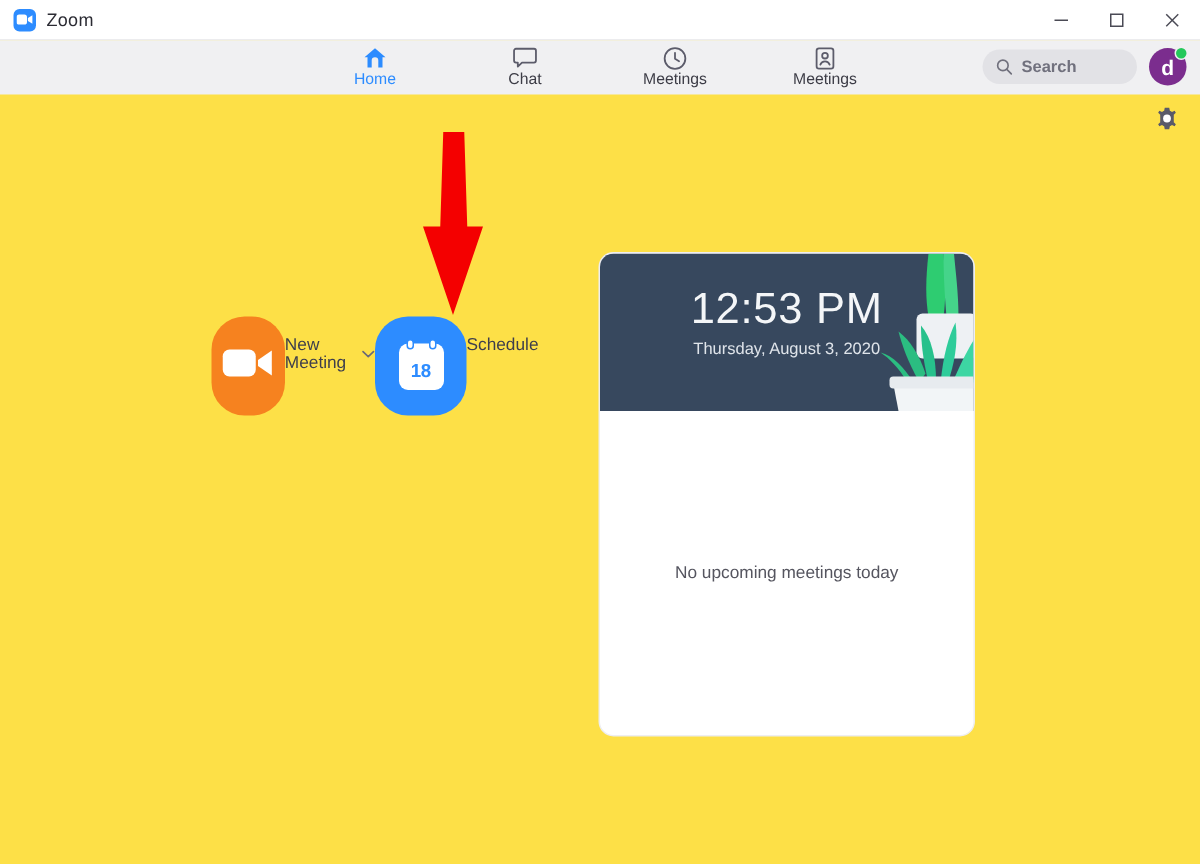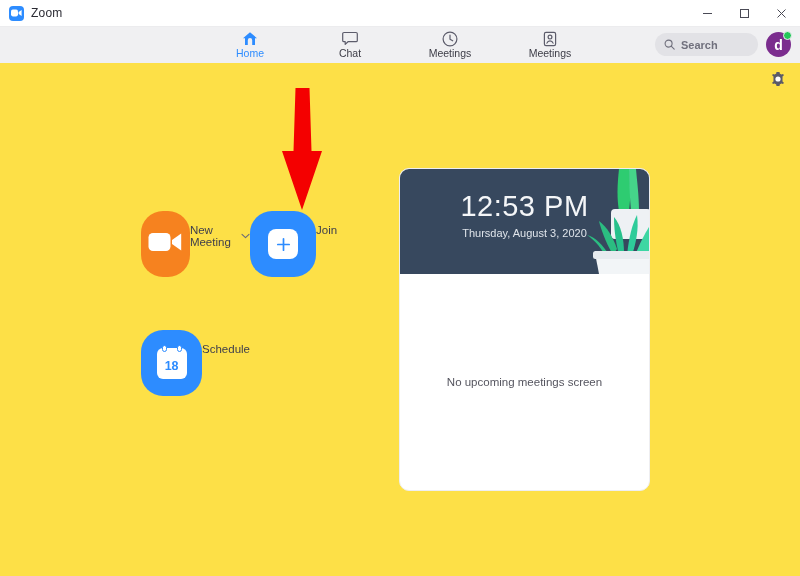--- a/index.html
+++ b/index.html
@@ -315,33 +315,20 @@
       <div class="action-label-row">
         <span class="action-label">New Meeting</span>
         <span class="chev">
           <svg width="9" height="6" viewBox="0 0 9 6">
               <path d="M1 1.4 L4.5 4.7 L8 1.4" fill="none" stroke="currentColor" stroke-width="1.1" stroke-linecap="round" stroke-linejoin="round"></path>
             </svg>
         </span>
       </div>
     </div>
 
-    <div class="action">
-      <div class="action-tile tile-blue">
-        <span class="inner-white inner-sq">
-          <svg width="15" height="15" viewBox="0 0 15 15">
-            <line x1="7.5" y1="1.8" x2="7.5" y2="13.2" stroke="#2d8cff" stroke-width="1.7" stroke-linecap="round"></line>
-            <line x1="1.8" y1="7.5" x2="13.2" y2="7.5" stroke="#2d8cff" stroke-width="1.7" stroke-linecap="round"></line>
-          </svg>
-        </span>
-      </div>
-      <div class="action-label-row">
-        <span class="action-label">Join</span>
-      </div>
-    </div>
 
     <div class="action" style="margin-top:0;">
       <div class="action-tile tile-blue">
         <span class="inner-white inner-cal">
           <span class="cal-rings">
             <span class="cal-ring"></span>
             <span class="cal-ring"></span>
           </span>
           <span class="cal-day">18</span>
         </span>
@@ -373,18 +360,18 @@
           <path d="M56 86 C62 72 67 62 72 55 L72 86 Z" fill="#3dd6a3"></path>
           <path d="M26 86 C20 76 14 70 8 66 C16 68 24 76 30 86 Z" fill="#2bbd81"></path>
 
           <path d="M16 84 L72 84 L72 105 L20 105 Z" fill="#f2f5f7"></path>
           <rect x="14" y="82" width="58" height="8" rx="2.5" fill="#e7ebef"></rect>
         </svg>
       </span>
     </div>
 
     <div class="card-body">
-      <span class="empty-text">No upcoming meetings screen</span>
+      <span class="empty-text">No upcoming meetings today</span>
     </div>
 
   </div>
 
 </div>
 
 </body></html>

